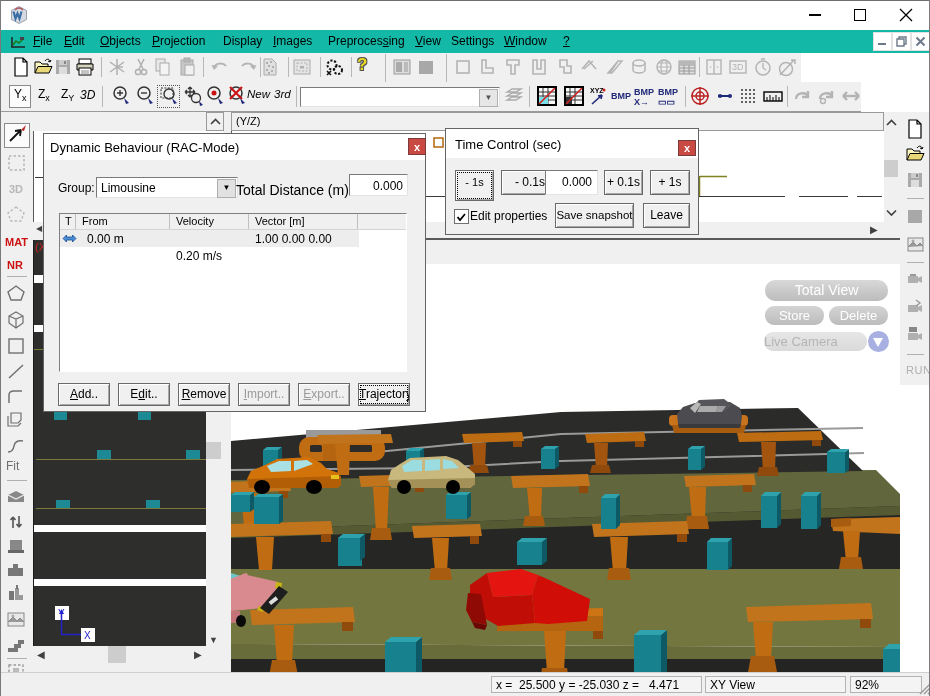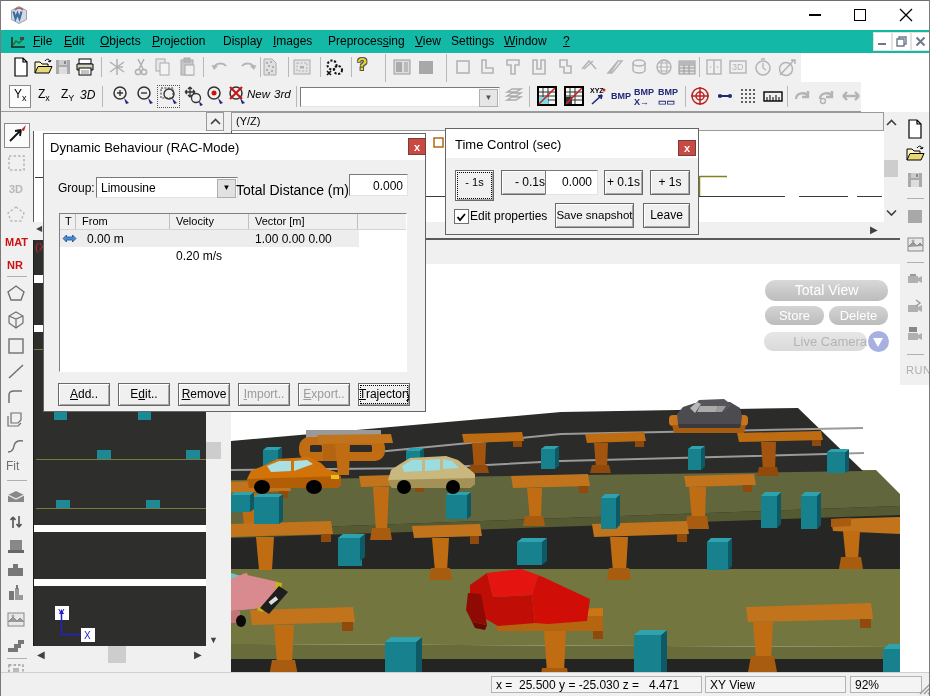--- a/index.html
+++ b/index.html
@@ -767,21 +767,21 @@
         <polygon points="53,13 62,19 43,41 34,35" fill="#1e1e1e"></polygon>
         <rect x="43" y="26" width="9" height="4" fill="#ddd" transform="rotate(-38 47 28)"></rect>
         <ellipse cx="15" cy="48" rx="5" ry="6" fill="#0a0a0a"></ellipse>
         <polygon points="16,1 21,0 22,3 17,4" fill="#d98a8f"></polygon>
       </g>
     </svg>
 
     <div style="position:absolute;left:534px;top:16px;width:123px;height:21px;border-radius:10px;background:linear-gradient(#d8d8d8,#bcbcbc);color:#fff;font-size:14px;text-align:center;line-height:21px">Total View</div>
     <div style="position:absolute;left:534px;top:42px;width:59px;height:19px;border-radius:9px;background:linear-gradient(#d4d4d4,#bcbcbc);color:#fff;font-size:13px;text-align:center;line-height:19px">Store</div>
     <div style="position:absolute;left:598px;top:42px;width:59px;height:19px;border-radius:9px;background:linear-gradient(#d4d4d4,#bcbcbc);color:#fff;font-size:13px;text-align:center;line-height:19px">Delete</div>
-    <div style="position:absolute;left:533px;top:68px;width:103px;height:19px;border-radius:9px;background:linear-gradient(#e6e6e6,#dadada);color:#b4b4b4;font-size:13px;text-align:right;line-height:19px">Live Camera</div>
+    <div style="position:absolute;left:533px;top:68px;width:103px;height:19px;border-radius:9px;background:linear-gradient(#e6e6e6,#dadada);color:#b4b4b4;font-size:13px;text-align:left;line-height:19px">Live Camera</div>
     <div style="position:absolute;left:637px;top:67px;width:21px;height:21px;border-radius:50%;background:#a8b0e2">
       <div style="position:absolute;left:5px;top:7px;width:0;height:0;border-left:5.5px solid transparent;border-right:5.5px solid transparent;border-top:9px solid #fff"></div>
     </div>
   </div>
   <div class="abs" id="rightdock"></div>
   <div class="abs" id="rightdock-band"></div>
   <svg class="rico" style="top:118px">
       <path d="M5,2 L13,2 L17,6 L17,20 L5,20 Z M13,2 L13,6 L17,6" fill="#fff" stroke="#000" stroke-width="1.2"></path>
     </svg>
   <svg class="rico" style="top:144px">

